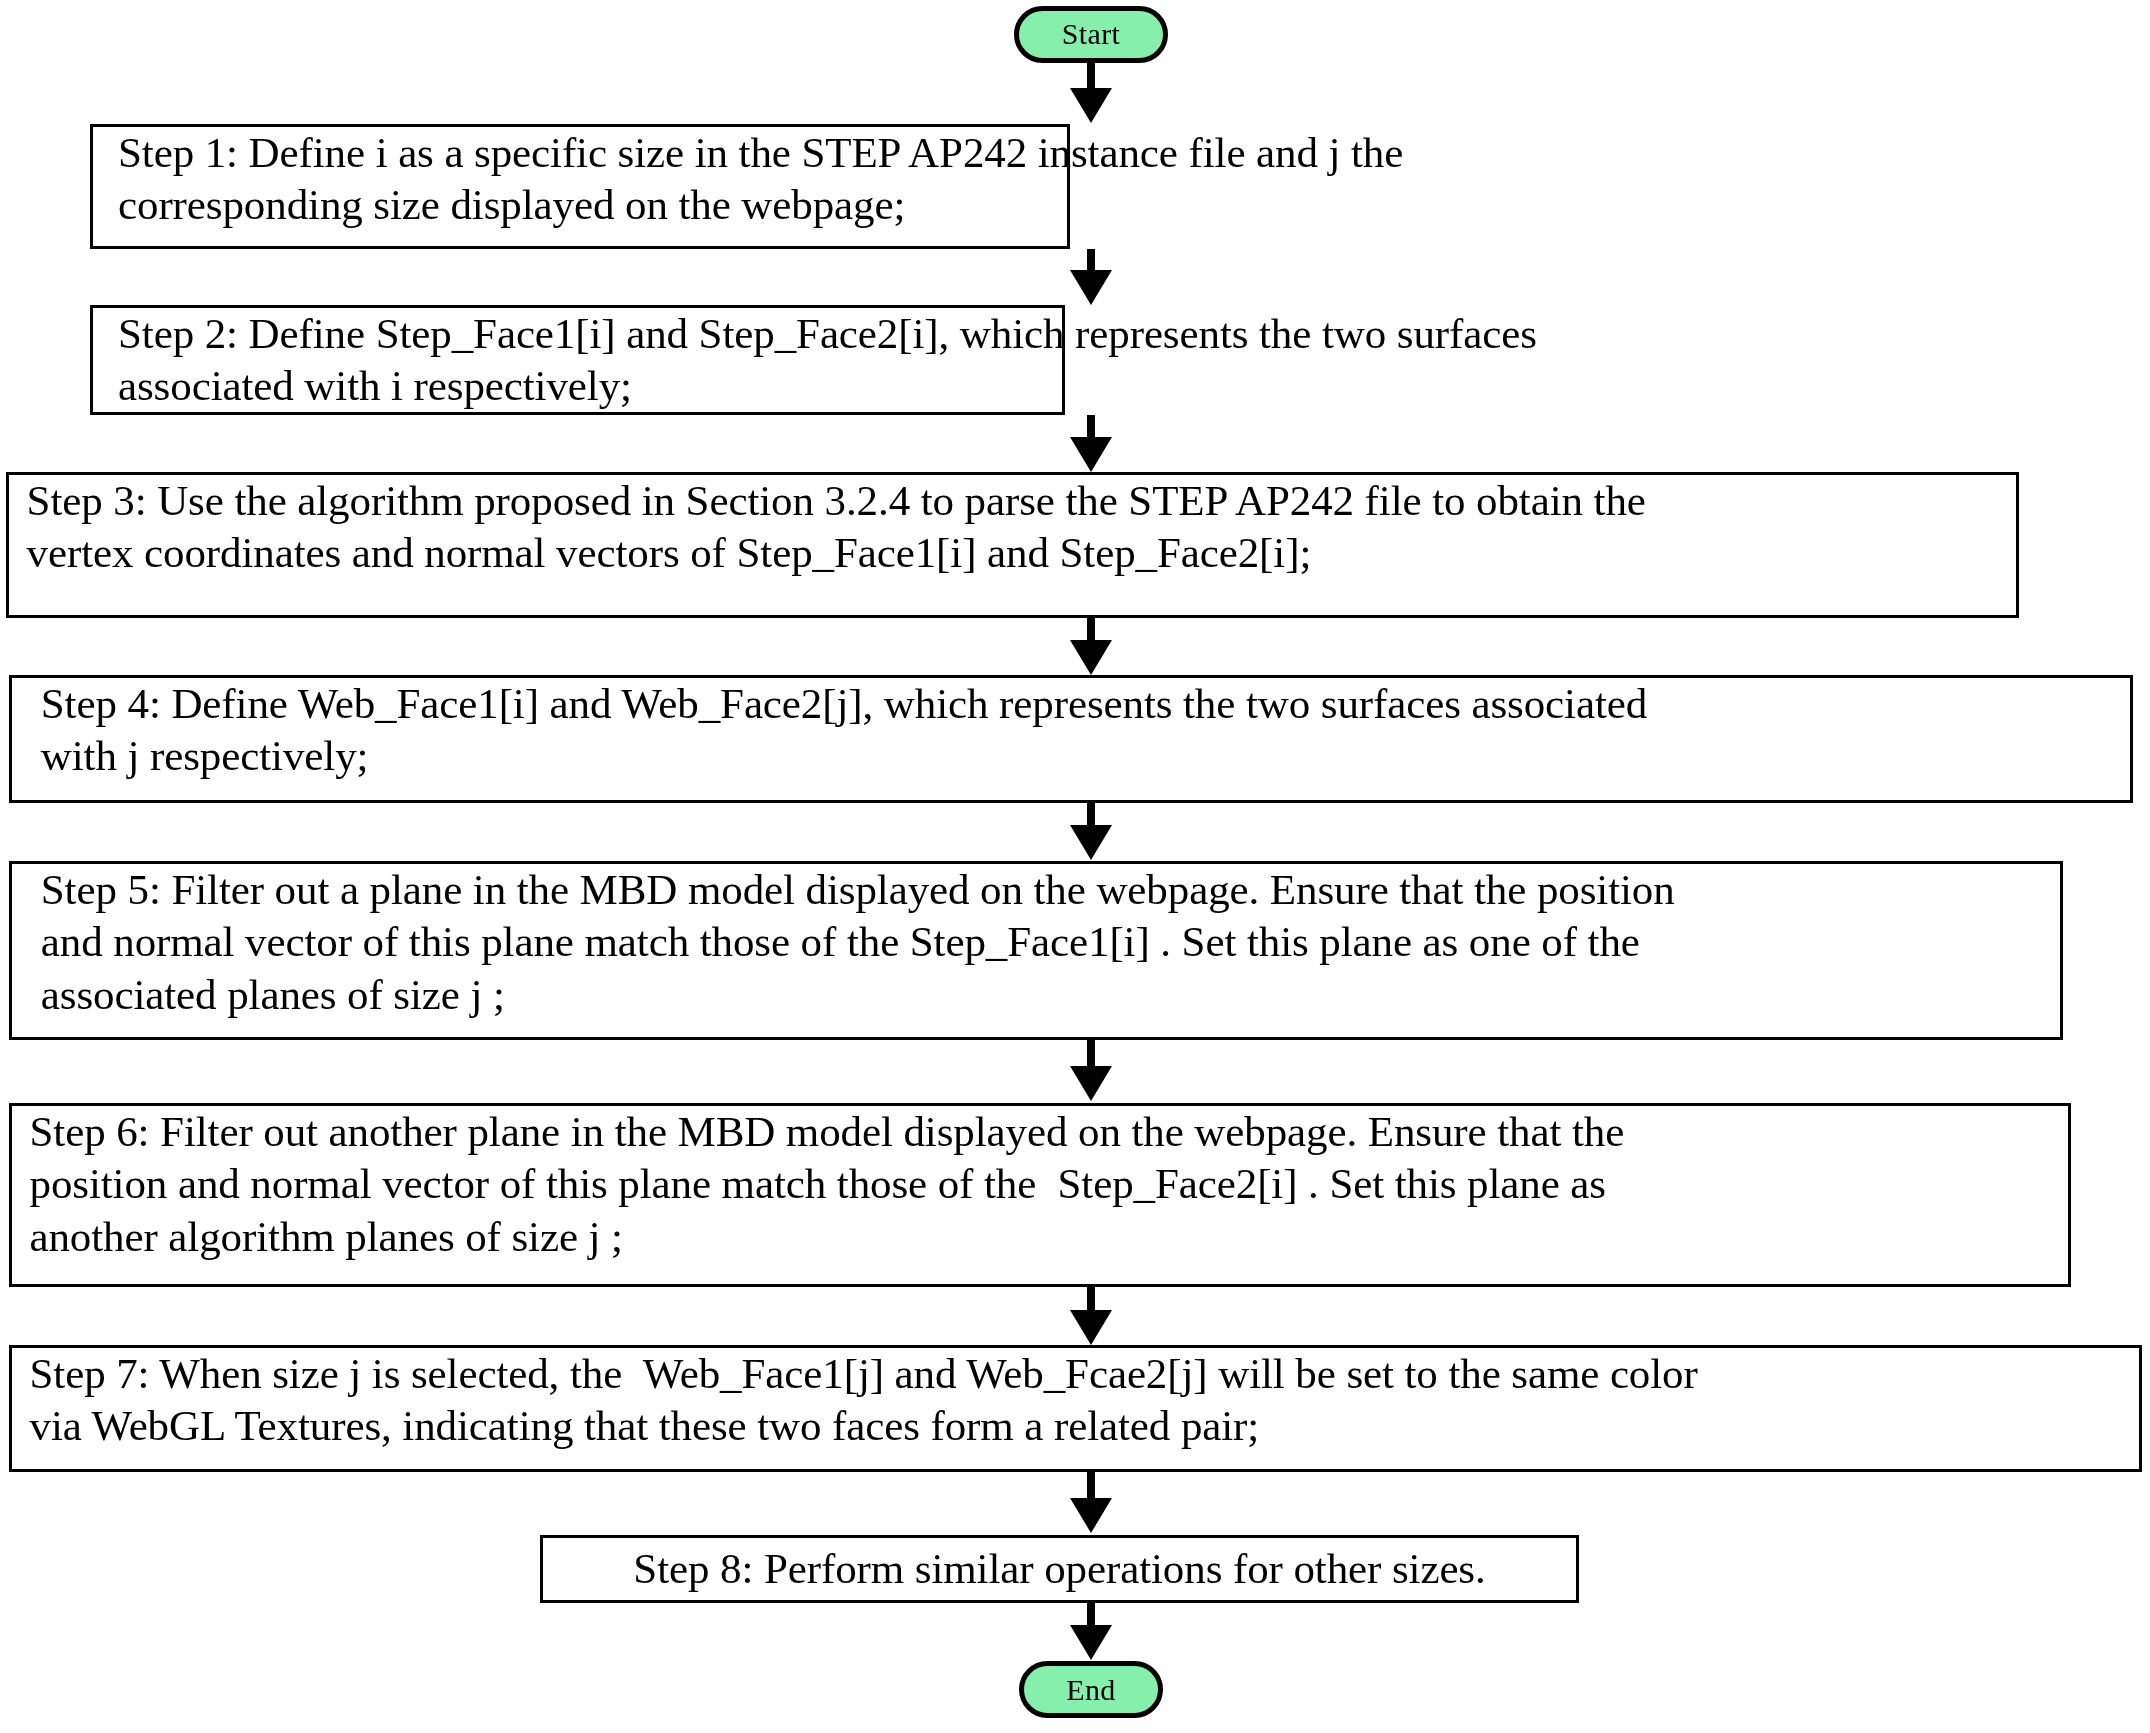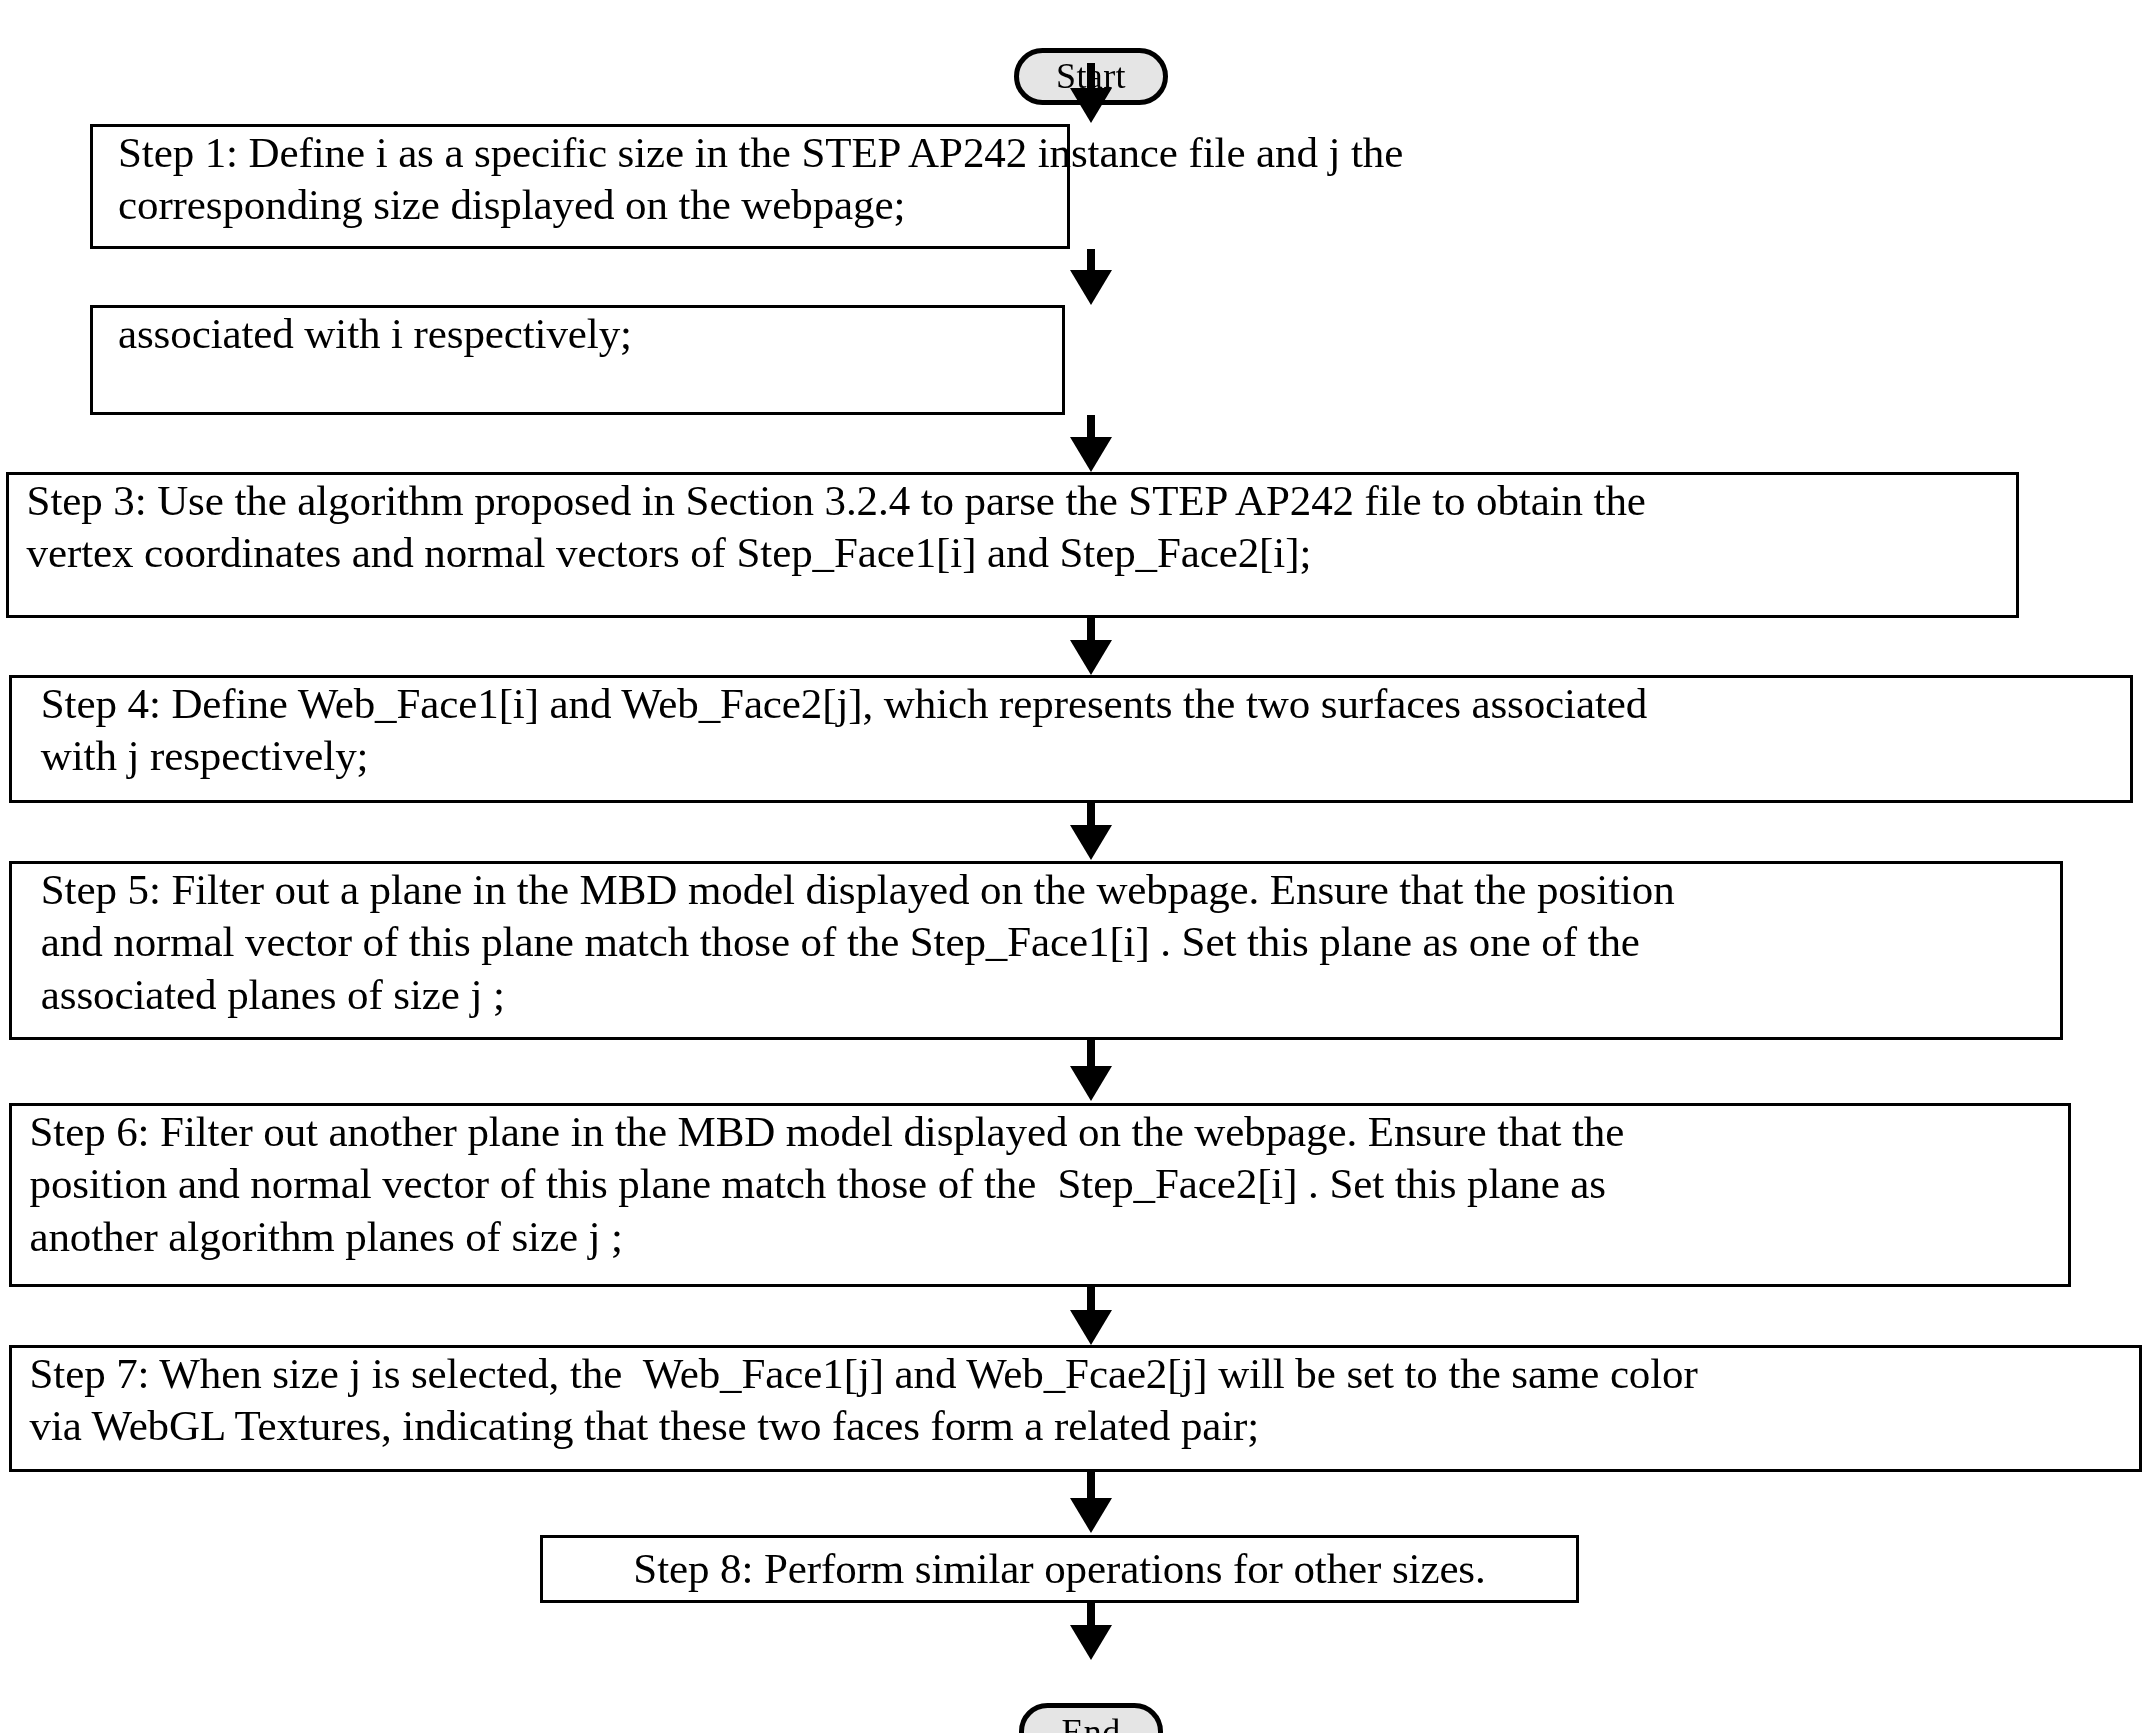--- a/index.html
+++ b/index.html
@@ -20,29 +20,28 @@
     left: 0; top: 0;
     width: 2151px;
     height: 1734px;
   }
 
   
   .terminator {
     position: absolute;
     border: 5.1px solid #000;
     border-radius: 32px;
-    background: #e5e5e5;
+    background: #86efac;
     display: flex;
     align-items: center;
     justify-content: center;
     box-sizing: border-box;
-    font-size: 36px;
+    font-size: 30px;
     line-height: 1;
     letter-spacing: 0.4px;
-    margin-top: 42px;
   }
 
   
   .box {
     position: absolute;
     border: 3.7px solid #000;
     background: #fff;
     box-sizing: border-box;
     display: flex;
     flex-direction: column;
@@ -103,20 +102,21 @@
     <div class="line">Step 1: Define i as a specific size in the STEP AP242 instance file and j the</div>
     <div class="line">corresponding size displayed on the webpage;</div>
   </div>
 
   <div class="arrow" style="left:1091px; top:249px; height:57px;">
     <div class="shaft" style="height:23.5px;"></div>
     <div class="head" style="top:20.6px;"></div>
   </div>
 
   <div class="box pad-a" style="left:90px; top:305px; width:975px; height:110px;">
+    <div class="line">Step 2: Define Step_Face1[i] and Step_Face2[i], which represents the two surfaces</div>
     <div class="line">associated with i respectively;</div>
   </div>
 
   <div class="arrow" style="left:1091px; top:415px; height:59px;">
     <div class="shaft" style="height:25px;"></div>
     <div class="head" style="top:22px;"></div>
   </div>
 
   <div class="box pad-b" style="left:5.9px; top:472px; width:2013px; height:146px;">
     <div class="line">Step 3: Use the algorithm proposed in Section 3.2.4 to parse the STEP AP242 file to obtain the</div>

